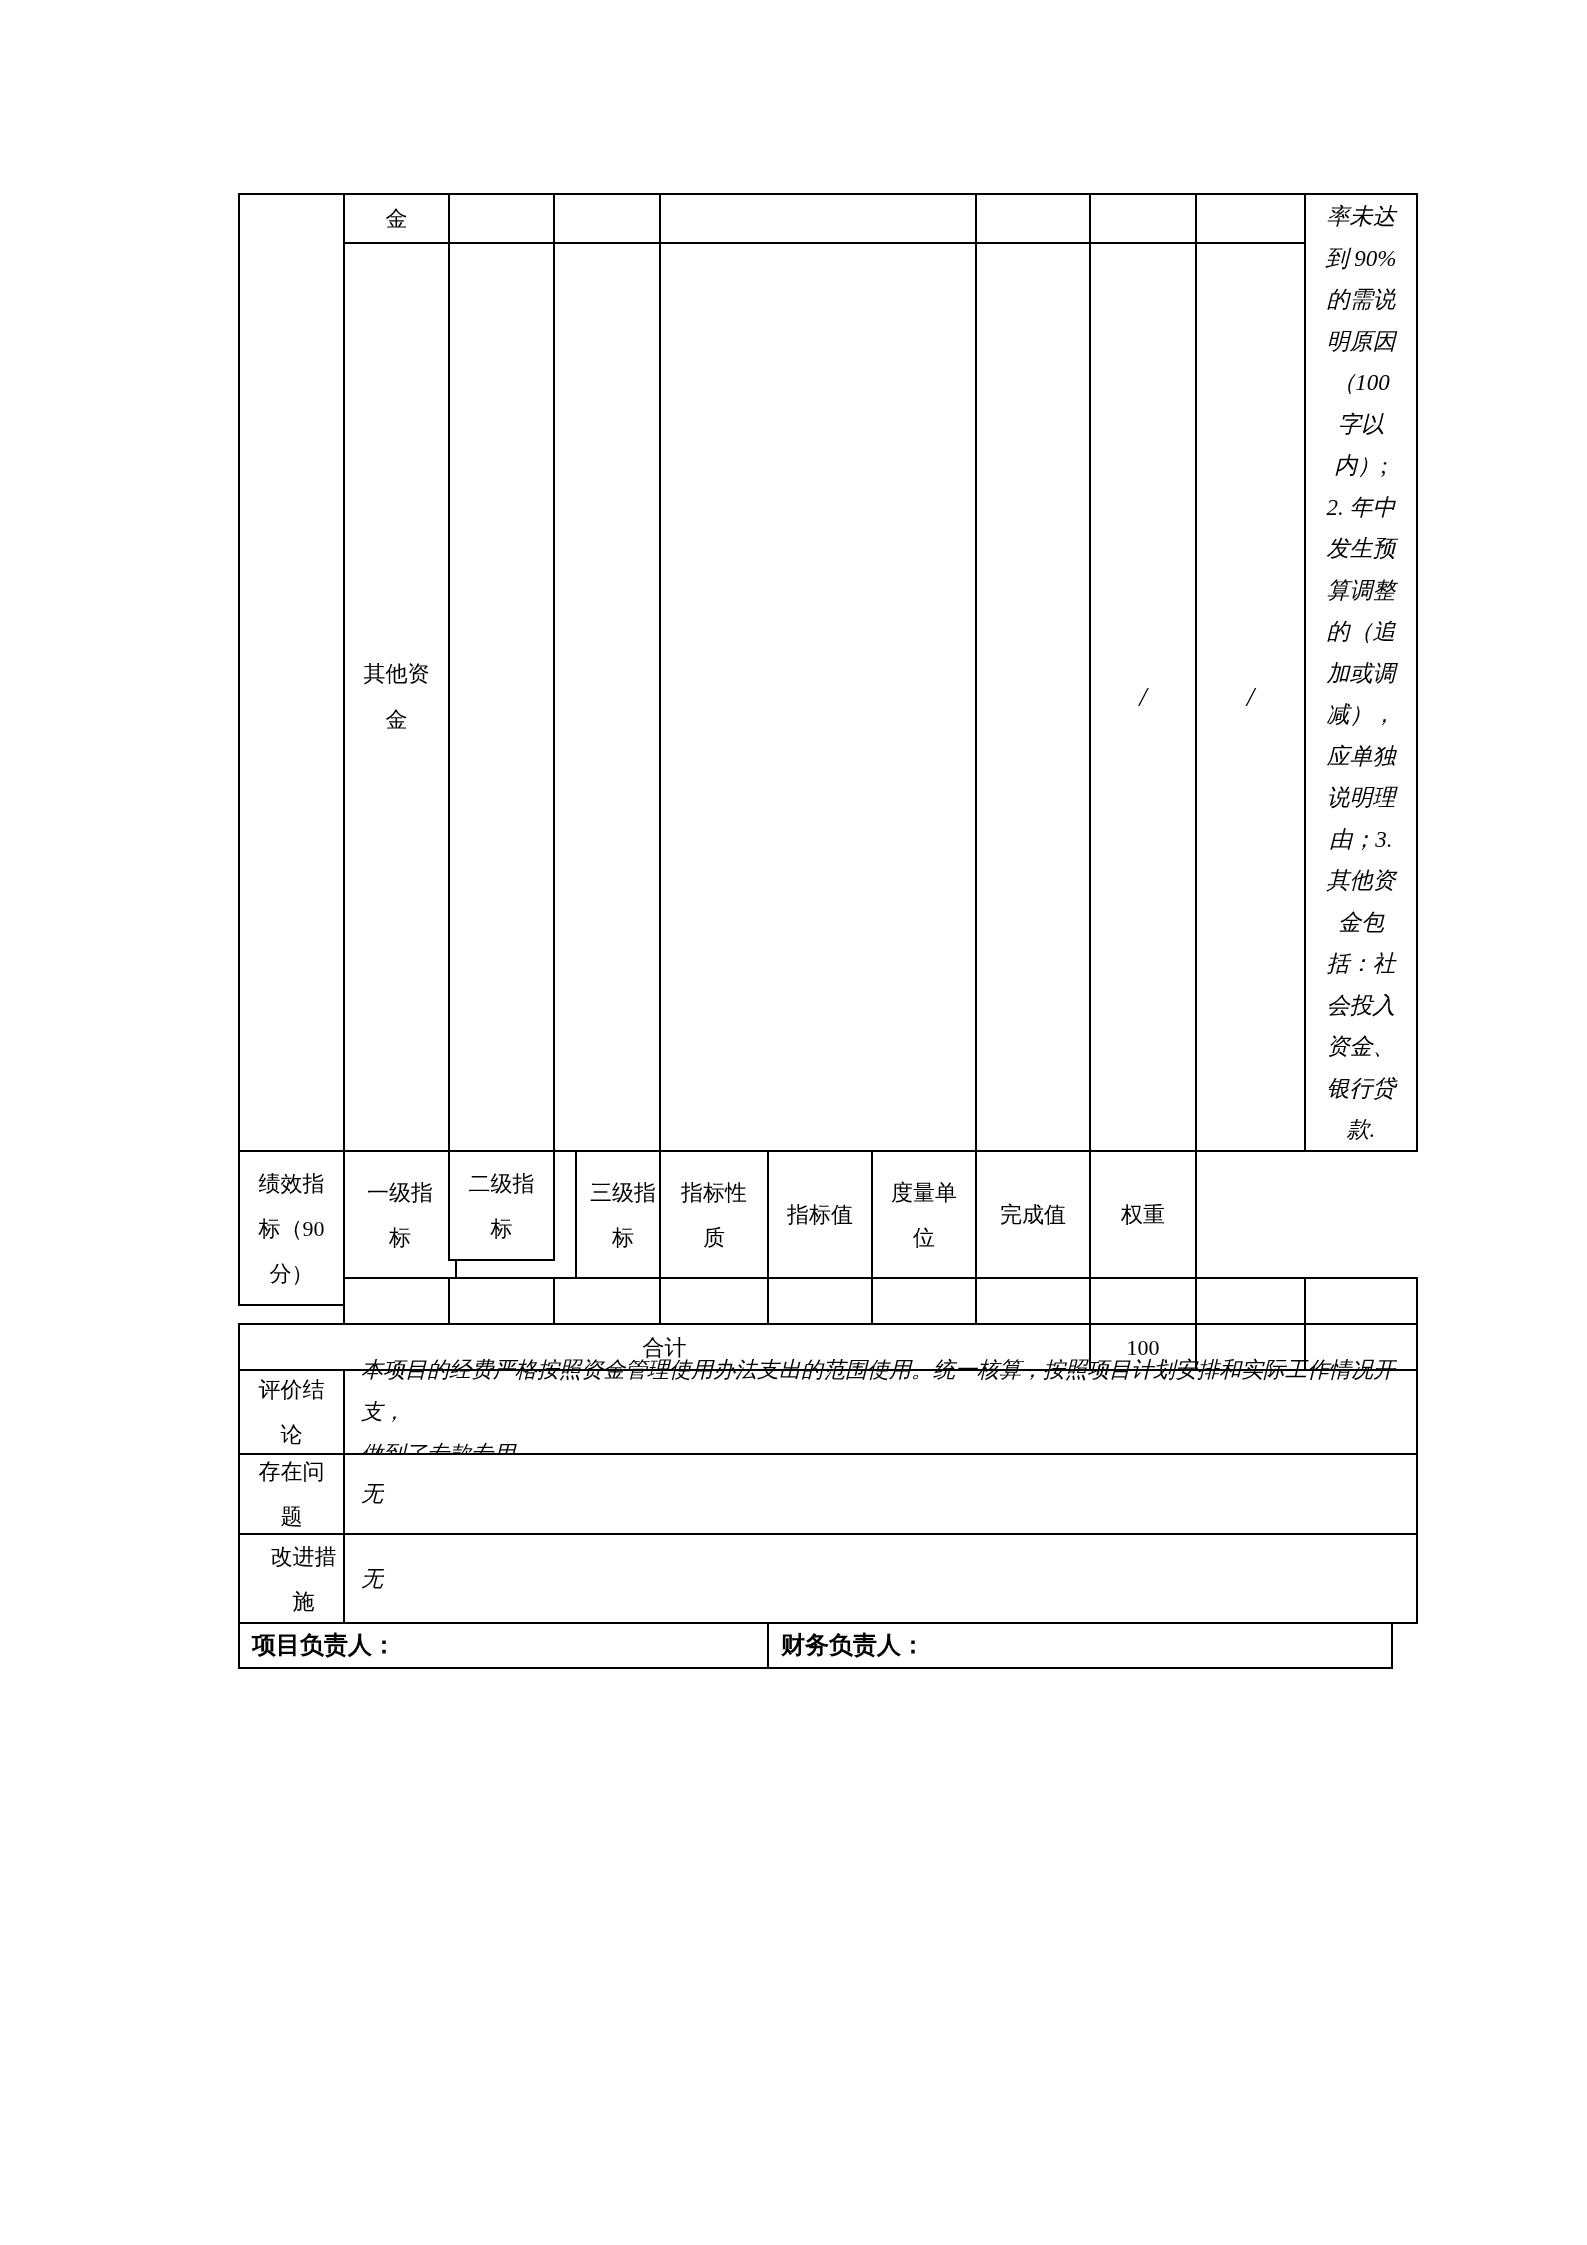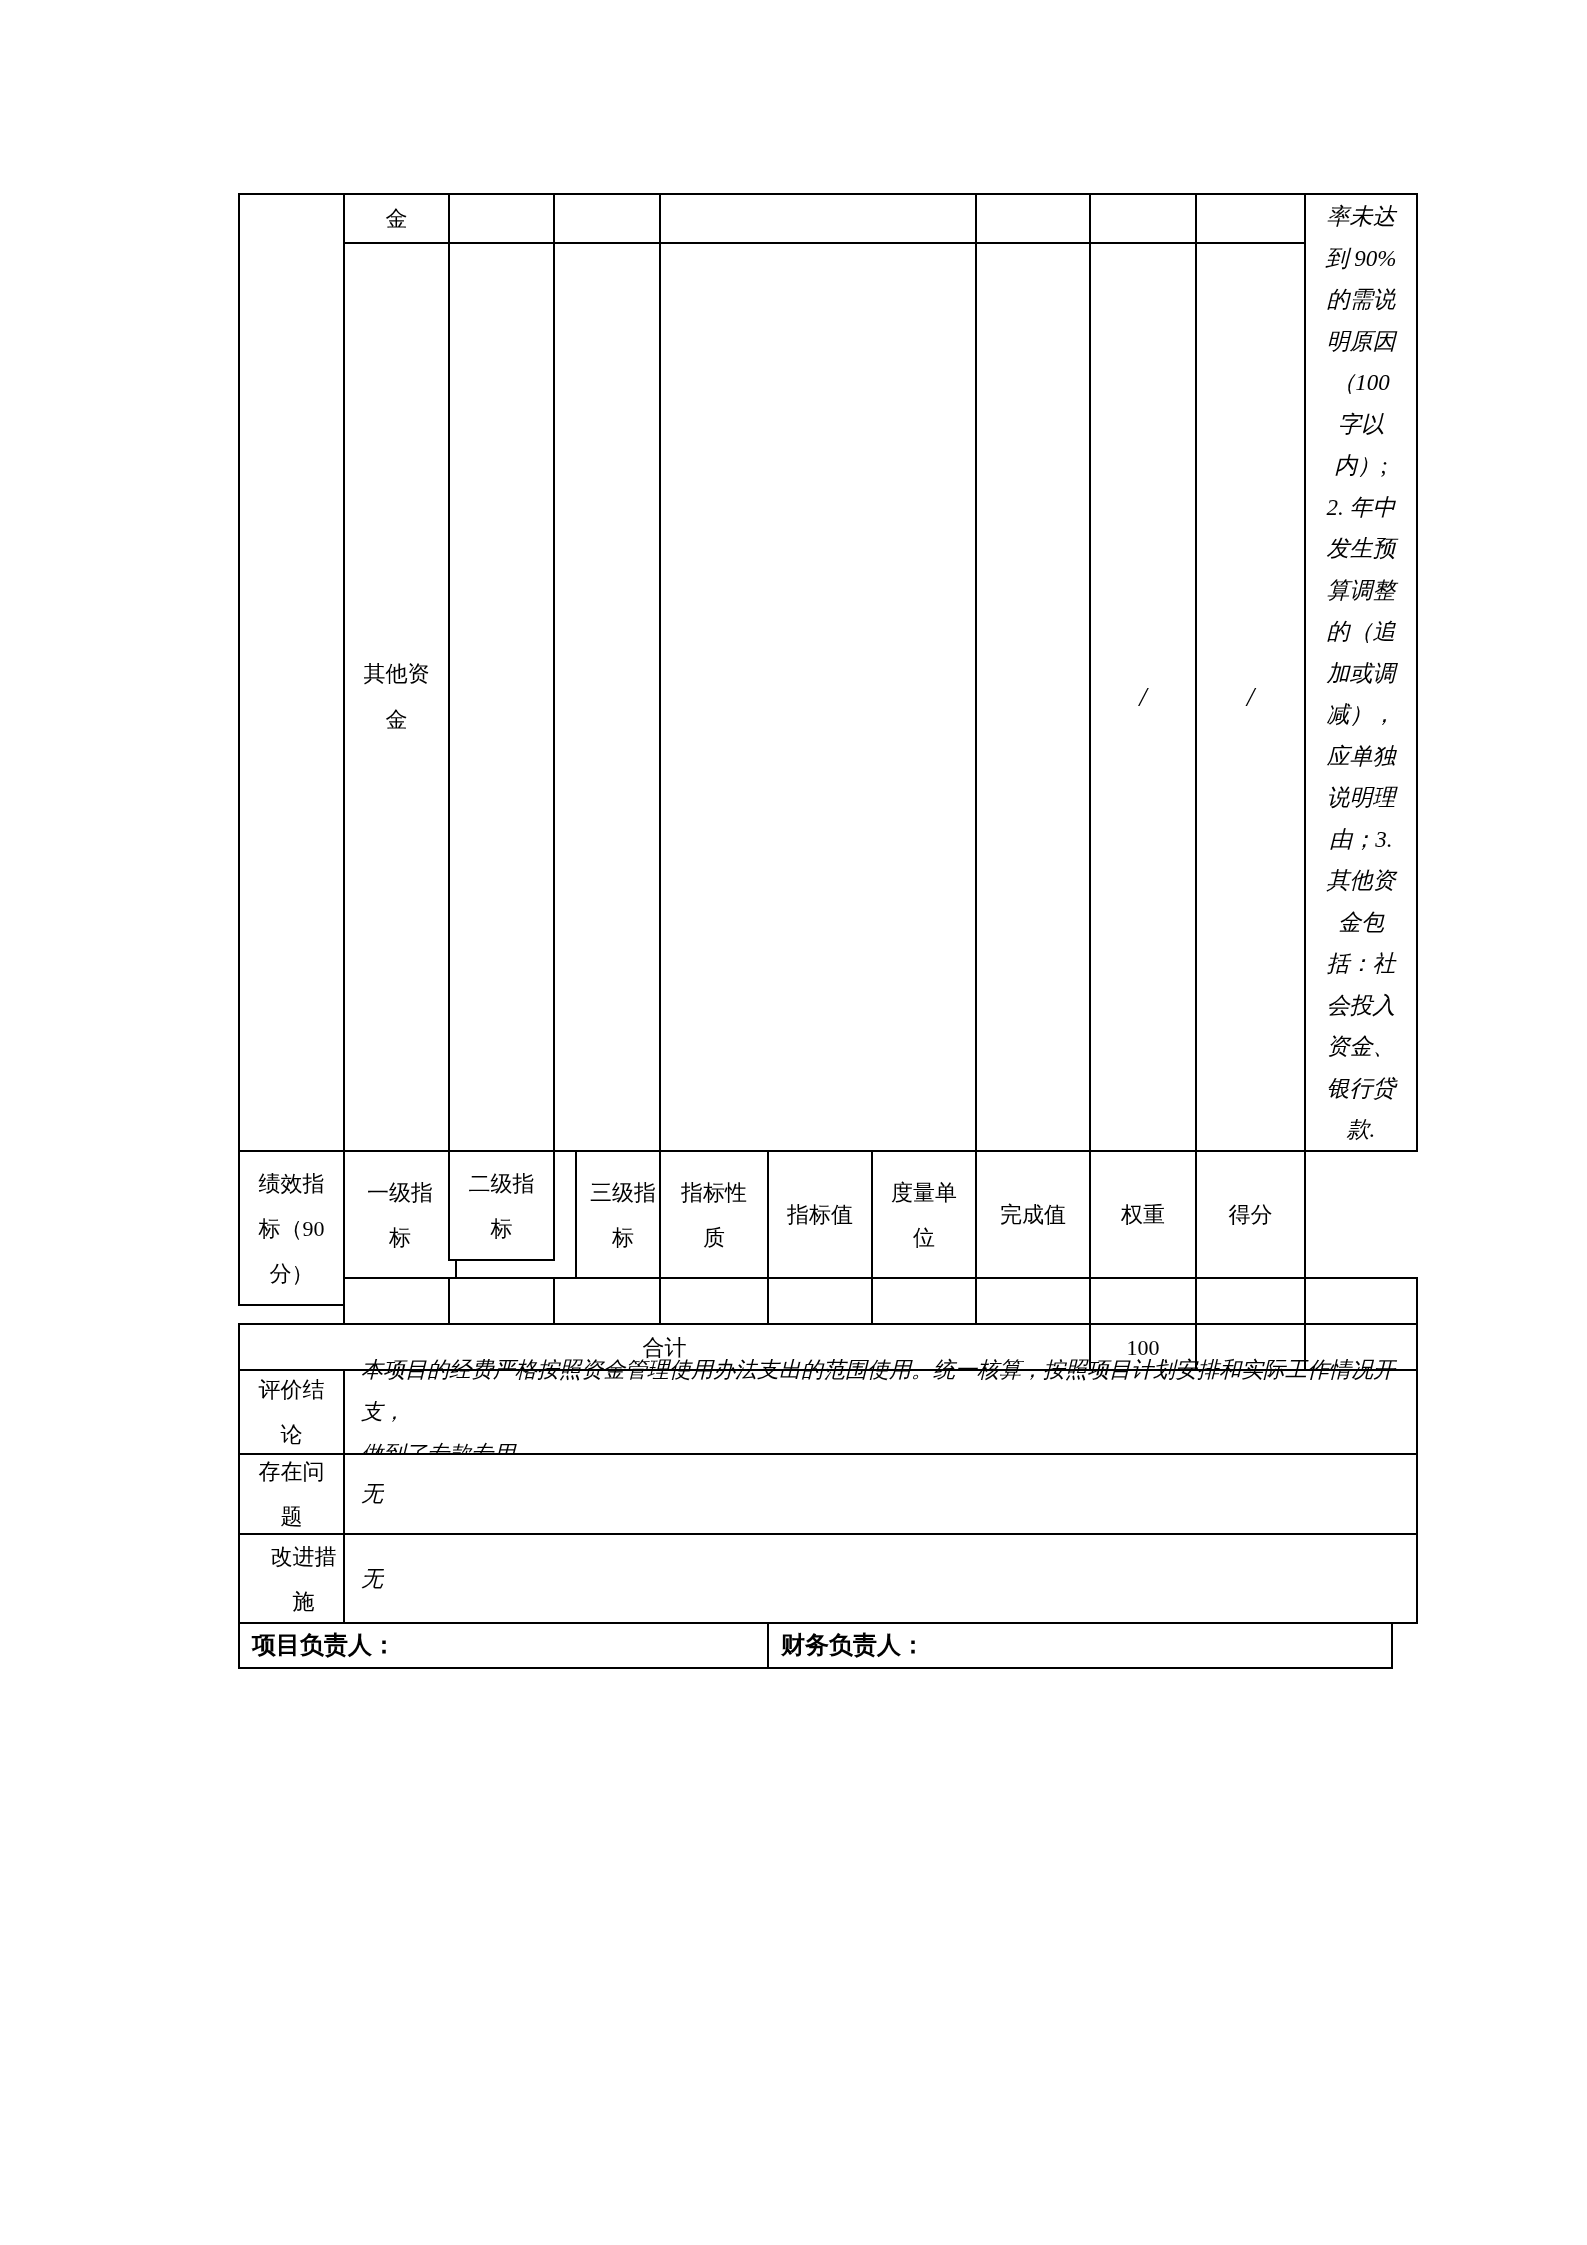--- a/index.html
+++ b/index.html
@@ -81,21 +81,20 @@
 标</div>
   <div class="cell" style="left:575px;top:1150px;width:96px;height:129px;">三级指
 标</div>
   <div class="cell" style="left:659px;top:1150px;width:110px;height:129px;">指标性
 质</div>
   <div class="cell" style="left:767px;top:1150px;width:106px;height:129px;">指标值</div>
   <div class="cell" style="left:871px;top:1150px;width:106px;height:129px;">度量单
 位</div>
   <div class="cell" style="left:975px;top:1150px;width:116px;height:129px;">完成值</div>
   <div class="cell" style="left:1089px;top:1150px;width:108px;height:129px;">权重</div>
-  <div class="cell" style="left:1195px;top:1150px;width:111px;height:129px;">得分</div>
 
   <div class="cell" style="left:343px;top:1277px;width:107px;height:48px;"></div>
   <div class="cell" style="left:448px;top:1277px;width:107px;height:48px;"></div>
   <div class="cell" style="left:553px;top:1277px;width:108px;height:48px;"></div>
   <div class="cell" style="left:659px;top:1277px;width:110px;height:48px;"></div>
   <div class="cell" style="left:767px;top:1277px;width:106px;height:48px;"></div>
   <div class="cell" style="left:871px;top:1277px;width:106px;height:48px;"></div>
   <div class="cell" style="left:975px;top:1277px;width:116px;height:48px;"></div>
   <div class="cell" style="left:1089px;top:1277px;width:108px;height:48px;"></div>
   <div class="cell" style="left:1195px;top:1277px;width:111px;height:48px;"></div>

